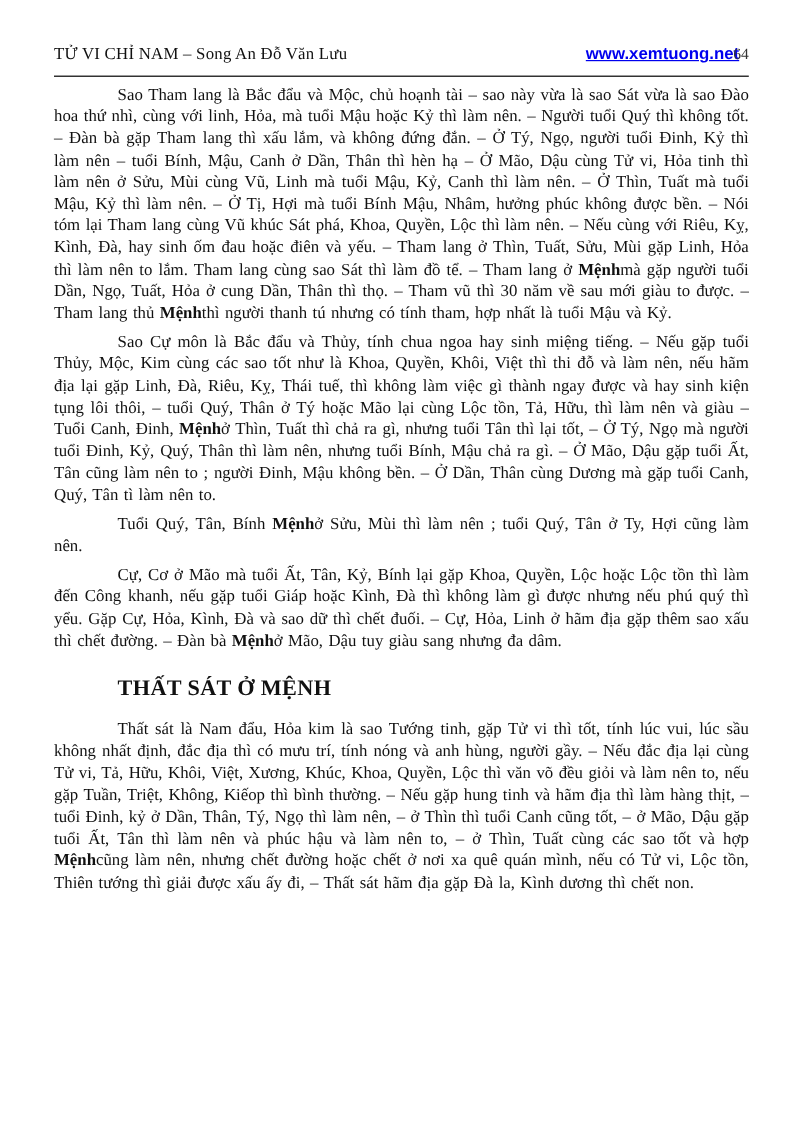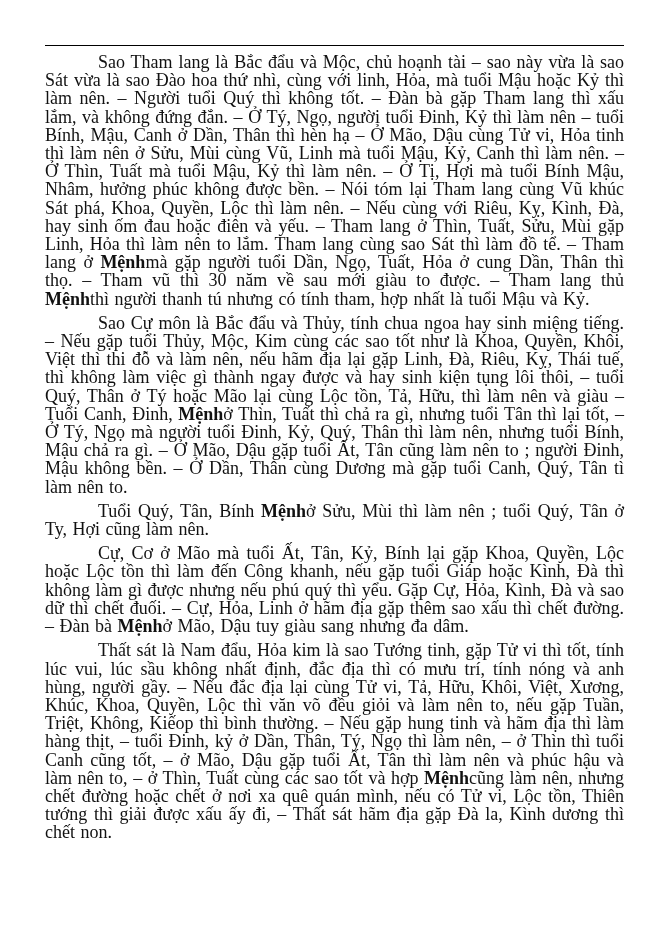--- a/index.html
+++ b/index.html
@@ -49,42 +49,49 @@
   .header-rule {
     border: none;
     border-top: 1.3px solid #000000;
     margin: 9px 0 0 0;
   }
   .content {
     margin-top: 7px;
   }
   .body-paragraph {
     margin: 0 0 6px 0;
-    font-size: 18px;
+    font-size: 14px;
     line-height: 18.2px;
     text-align: justify;
     text-indent: 53px;
     word-spacing: 1px;
   }
   .section-heading {
     font-size: 18.5px;
     font-weight: bold;
     margin: 20px 0 15px 0;
     padding-left: 53px;
     letter-spacing: 0.3px;
   }
   .bold {
     font-weight: bold;
   }
 </style>
 </head>
 <body>
 
 <div class="page">
+  <div class="header">
+    <span class="header-title">TỬ VI CHỈ NAM – Song An Đỗ Văn Lưu</span>
+    <span class="header-right">
+      <a class="header-link">www.xemtuong.net</a><span class="page-number">64</span>
+    </span>
+  </div>
   <hr class="header-rule">
   <div class="content">
       <p class="body-paragraph"><span class="">Sao Tham lang là Bắc đẩu và Mộc, chủ hoạnh tài – sao này vừa là sao Sát vừa là sao Đào hoa thứ nhì, cùng với linh, Hỏa, mà tuổi Mậu hoặc Kỷ thì làm nên. – Người tuổi Quý thì không tốt. – Đàn bà gặp Tham lang thì xấu lắm, và không đứng đắn. – Ở Tý, Ngọ, người tuổi Đinh, Kỷ thì làm nên – tuổi Bính, Mậu, Canh ở Dần, Thân thì hèn hạ – Ở Mão, Dậu cùng Tử vi, Hỏa tinh thì làm nên ở Sửu, Mùi cùng Vũ, Linh mà tuổi Mậu, Kỷ, Canh thì làm nên. – Ở Thìn, Tuất mà tuổi Mậu, Kỷ thì làm nên. – Ở Tị, Hợi mà tuổi Bính Mậu, Nhâm, hưởng phúc không được bền. – Nói tóm lại Tham lang cùng Vũ khúc Sát phá, Khoa, Quyền, Lộc thì làm nên. – Nếu cùng với Riêu, Kỵ, Kình, Đà, hay sinh ốm đau hoặc điên và yếu. – Tham lang ở Thìn, Tuất, Sửu, Mùi gặp Linh, Hỏa thì làm nên to lắm. Tham lang cùng sao Sát thì làm đồ tể. – Tham lang ở </span><span class="bold">Mệnh</span><span class="">mà gặp người tuổi Dần, Ngọ, Tuất, Hỏa ở cung Dần, Thân thì thọ. – Tham vũ thì 30 năm về sau mới giàu to được. – Tham lang thủ </span><span class="bold">Mệnh</span><span class="">thì người thanh tú nhưng có tính tham, hợp nhất là tuổi Mậu và Kỷ.</span></p>
       <p class="body-paragraph"><span class="">Sao Cự môn là Bắc đẩu và Thủy, tính chua ngoa hay sinh miệng tiếng. – Nếu gặp tuổi Thủy, Mộc, Kim cùng các sao tốt như là Khoa, Quyền, Khôi, Việt thì thi đỗ và làm nên, nếu hãm địa lại gặp Linh, Đà, Riêu, Kỵ, Thái tuế, thì không làm việc gì thành ngay được và hay sinh kiện tụng lôi thôi, – tuổi Quý, Thân ở Tý hoặc Mão lại cùng Lộc tồn, Tả, Hữu, thì làm nên và giàu – Tuổi Canh, Đinh, </span><span class="bold">Mệnh</span><span class="">ở Thìn, Tuất thì chả ra gì, nhưng tuổi Tân thì lại tốt, – Ở Tý, Ngọ mà người tuổi Đinh, Kỷ, Quý, Thân thì làm nên, nhưng tuổi Bính, Mậu chả ra gì. – Ở Mão, Dậu gặp tuổi Ất, Tân cũng làm nên to ; người Đinh, Mậu không bền. – Ở Dần, Thân cùng Dương mà gặp tuổi Canh, Quý, Tân tì làm nên to.</span></p>
       <p class="body-paragraph"><span class="">Tuổi Quý, Tân, Bính </span><span class="bold">Mệnh</span><span class="">ở Sửu, Mùi thì làm nên ; tuổi Quý, Tân ở Ty, Hợi cũng làm nên.</span></p>
       <p class="body-paragraph"><span class="">Cự, Cơ ở Mão mà tuổi Ất, Tân, Kỷ, Bính lại gặp Khoa, Quyền, Lộc hoặc Lộc tồn thì làm đến Công khanh, nếu gặp tuổi Giáp hoặc Kình, Đà thì không làm gì được nhưng nếu phú quý thì yểu. Gặp Cự, Hỏa, Kình, Đà và sao dữ thì chết đuối. – Cự, Hỏa, Linh ở hãm địa gặp thêm sao xấu thì chết đường. – Đàn bà </span><span class="bold">Mệnh</span><span class="">ở Mão, Dậu tuy giàu sang nhưng đa dâm.</span></p>
+      <h2 class="section-heading">THẤT SÁT Ở MỆNH</h2>
       <p class="body-paragraph"><span class="">Thất sát là Nam đẩu, Hỏa kim là sao Tướng tinh, gặp Tử vi thì tốt, tính lúc vui, lúc sầu không nhất định, đắc địa thì có mưu trí, tính nóng và anh hùng, người gầy. – Nếu đắc địa lại cùng Tử vi, Tả, Hữu, Khôi, Việt, Xương, Khúc, Khoa, Quyền, Lộc thì văn võ đều giỏi và làm nên to, nếu gặp Tuần, Triệt, Không, Kiếop thì bình thường. – Nếu gặp hung tinh và hãm địa thì làm hàng thịt, – tuổi Đinh, kỷ ở Dần, Thân, Tý, Ngọ thì làm nên, – ở Thìn thì tuổi Canh cũng tốt, – ở Mão, Dậu gặp tuổi Ất, Tân thì làm nên và phúc hậu và làm nên to, – ở Thìn, Tuất cùng các sao tốt và hợp </span><span class="bold">Mệnh</span><span class="">cũng làm nên, nhưng chết đường hoặc chết ở nơi xa quê quán mình, nếu có Tử vi, Lộc tồn, Thiên tướng thì giải được xấu ấy đi, – Thất sát hãm địa gặp Đà la, Kình dương thì chết non.</span></p>
     </div>
 </div>
 
 </body></html>

